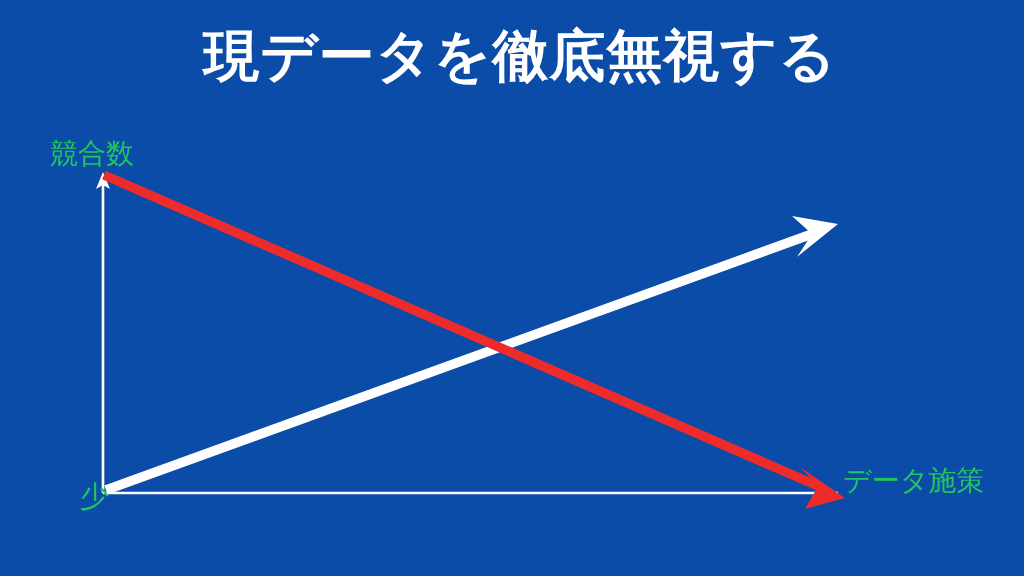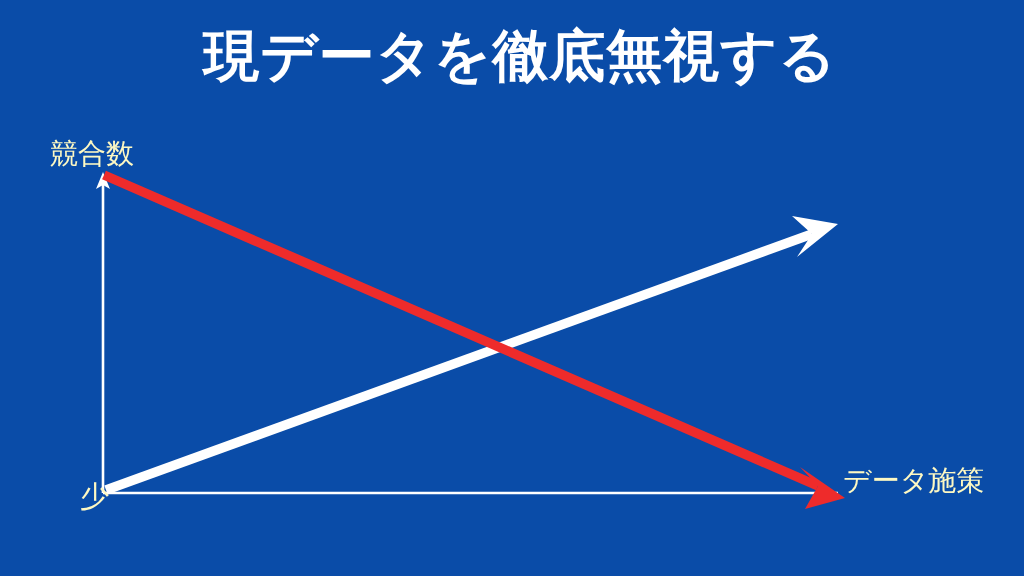--- a/index.html
+++ b/index.html
@@ -43,21 +43,21 @@
   }
   #chart svg {
     display: block;
     width: 1024px;
     height: 576px;
   }
 
   
   .axis-label {
     position: absolute;
-    color: #fef9c3;
+    color: #22c55e;
     font-size: 28px;
     line-height: 32px;
     font-weight: normal;
     white-space: nowrap;
   }
   #ylabel {
     left: 50px;
     top: 138px;
   }
   #origin-label {

